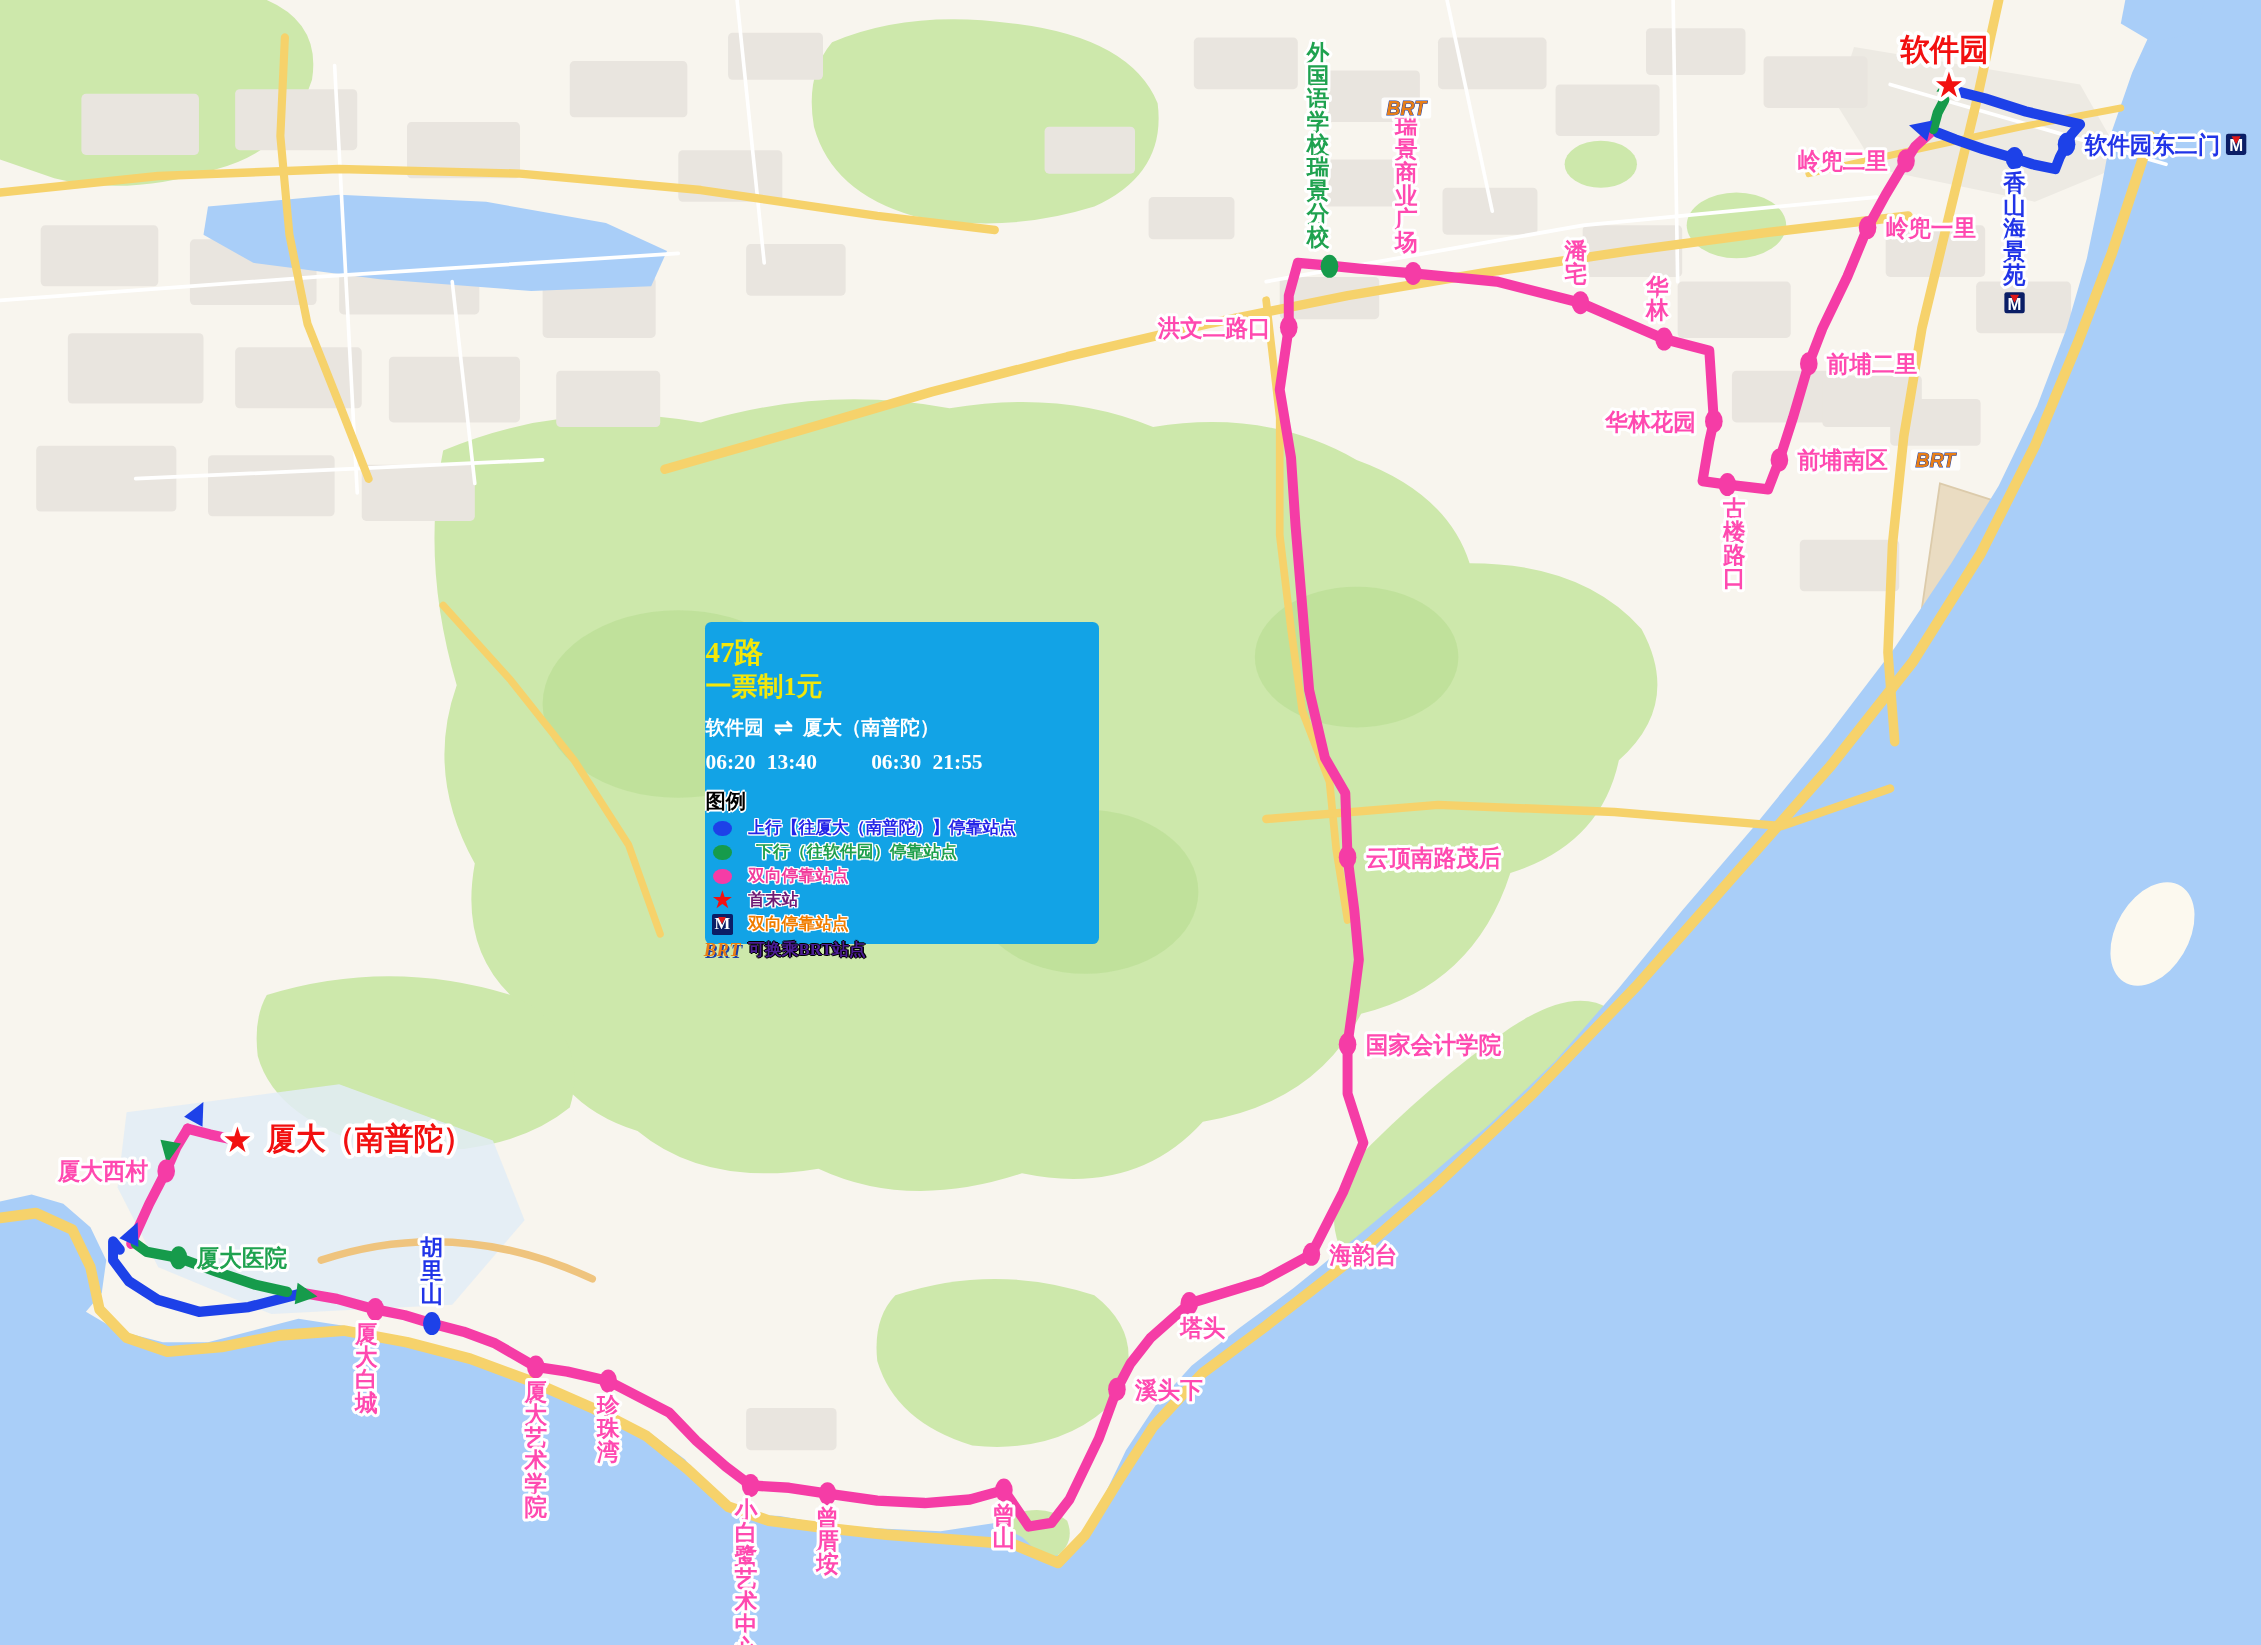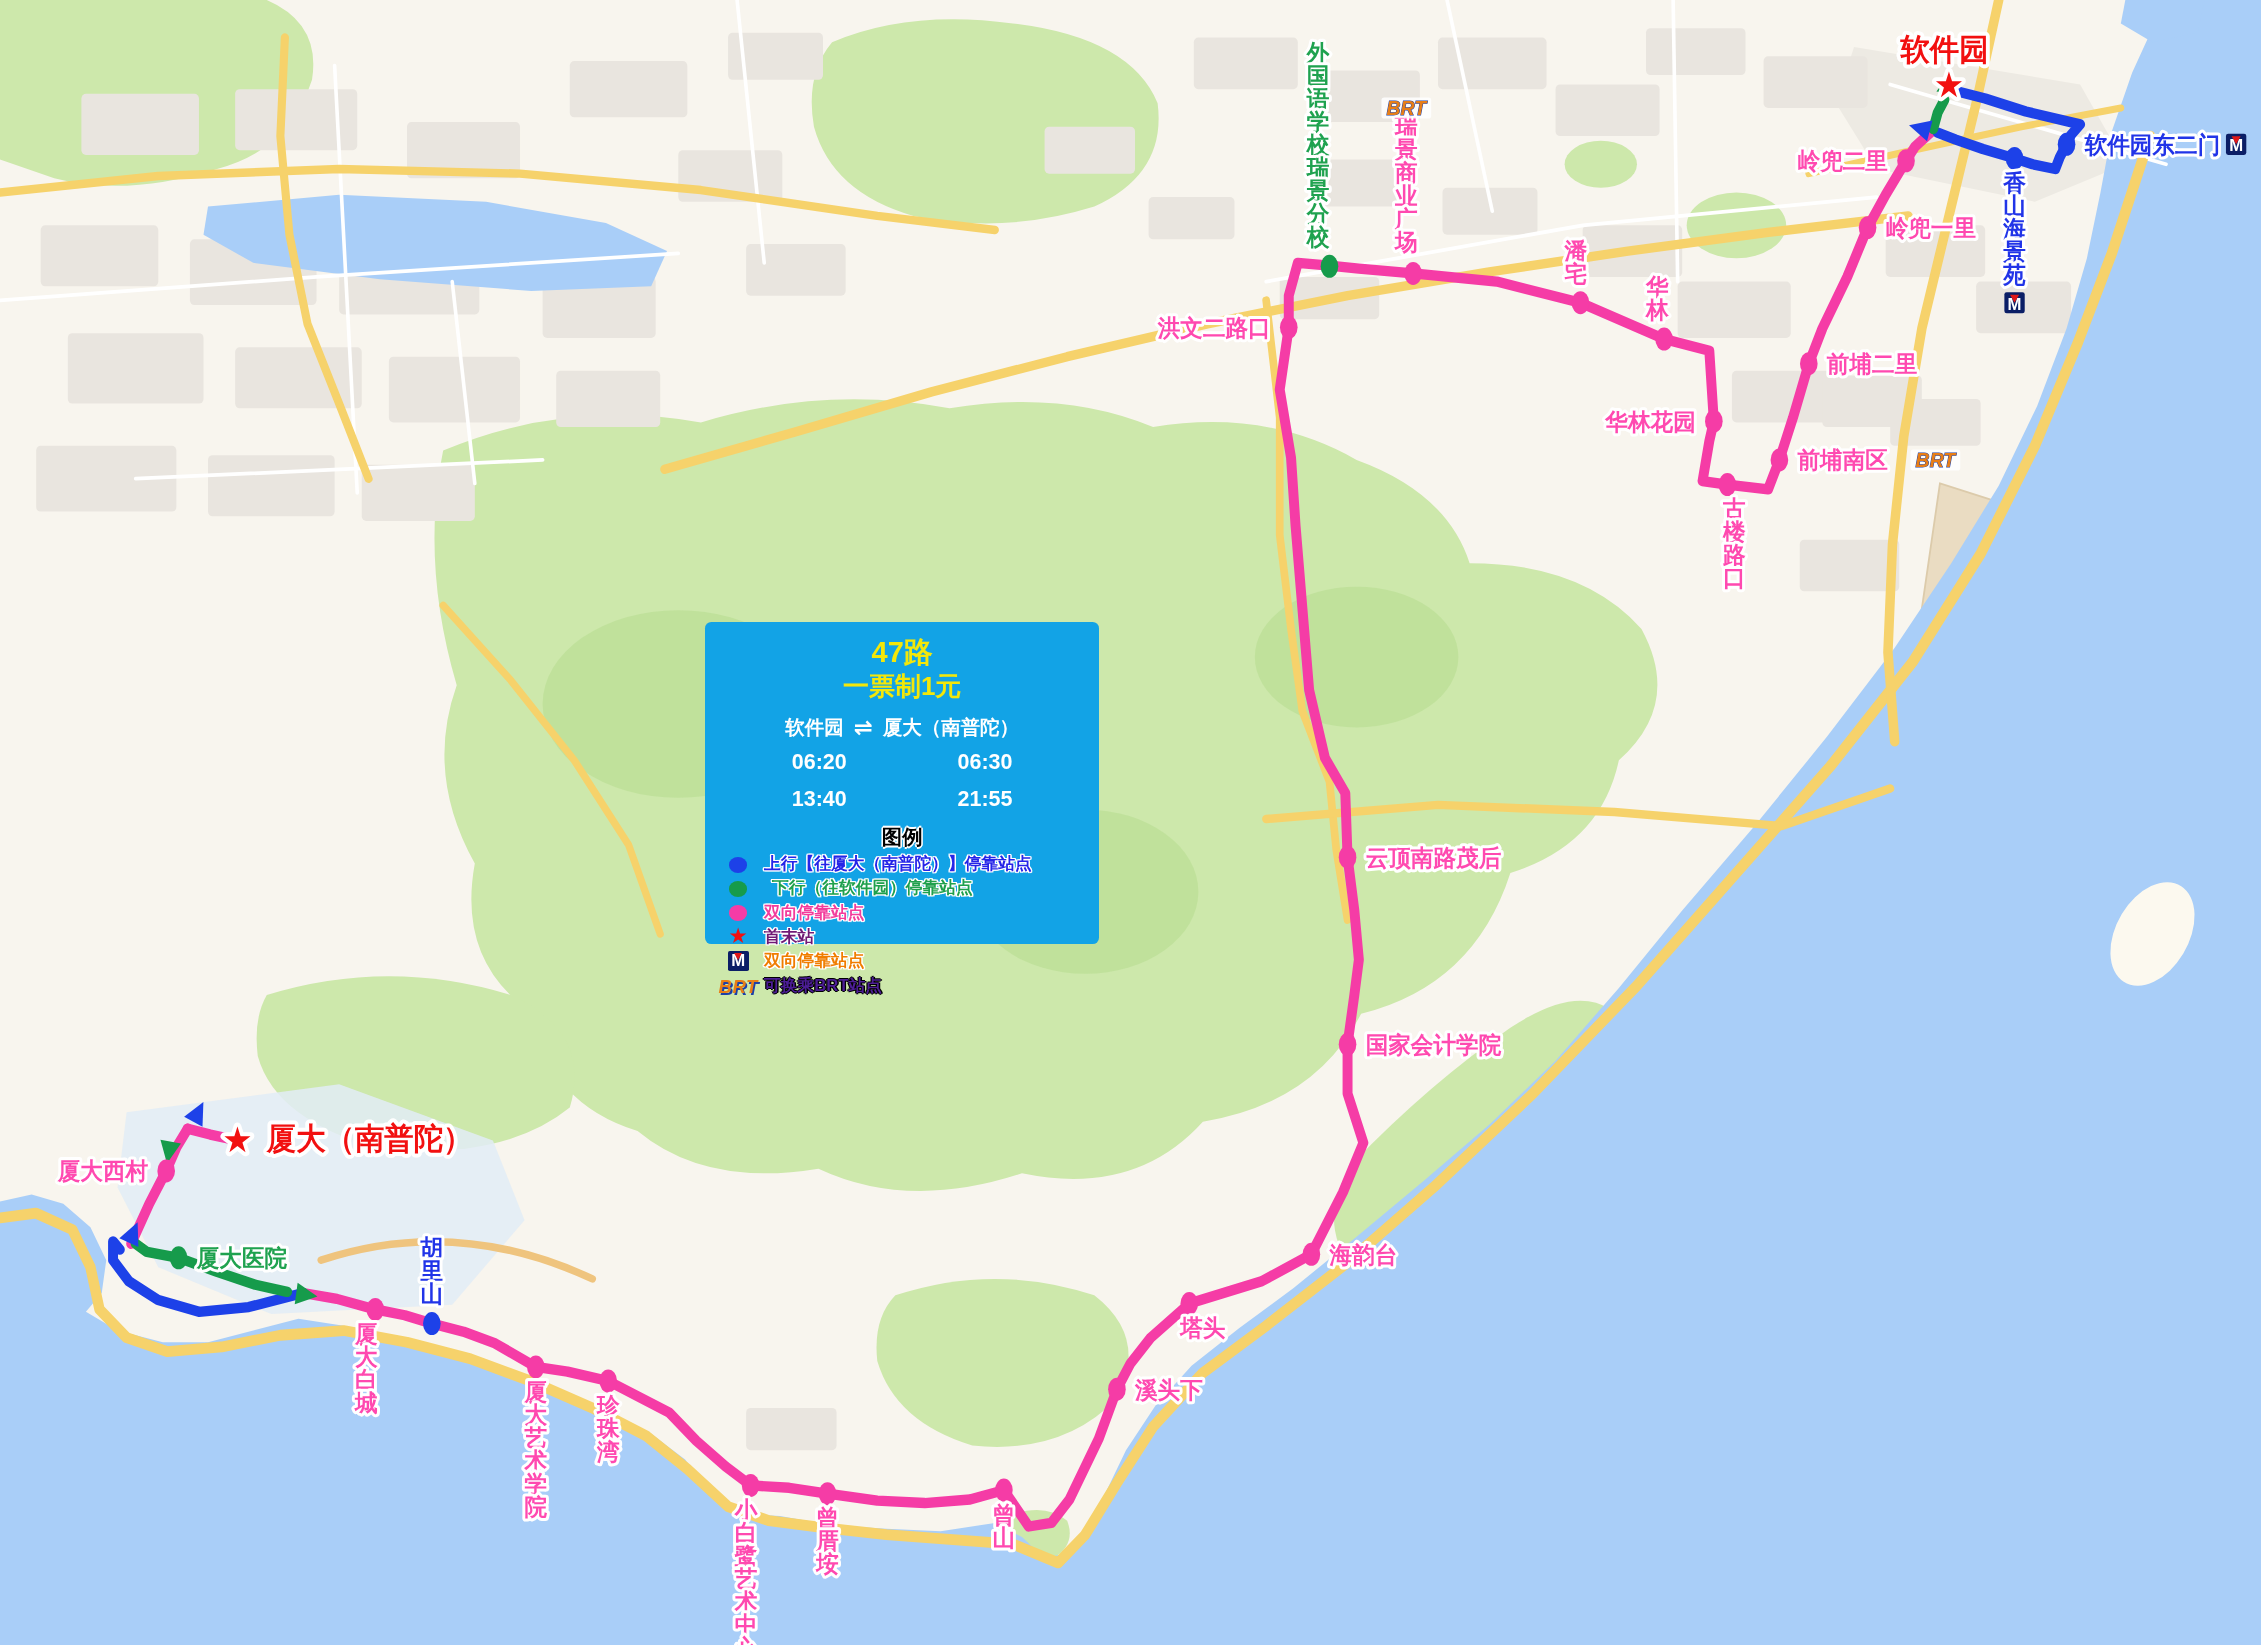--- a/index.html
+++ b/index.html
@@ -5,27 +5,27 @@
   html,body{margin:0;padding:0;width:100%;height:100%;overflow:hidden;
     font-family:"Liberation Sans","DejaVu Sans",sans-serif;}
   .canvas{position:fixed;inset:0;background:#F8F5EE;}
   svg{display:block;width:100%;height:100%;}
   .lbl{paint-order:stroke;stroke:#ffffff;stroke-width:2.6px;stroke-linejoin:round;font-weight:bold;}
   .lbl-big{paint-order:stroke;stroke:#ffffff;stroke-width:3.4px;stroke-linejoin:round;font-weight:bold;}
 
   
   .panel{position:absolute;left:31.2%;top:37.8%;width:17.4%;height:19.6%;
     background:#12A3E6;border-radius:.28vw;z-index:5;color:#fff;
-    display:flex;flex-direction:column;align-items:center;padding-top:.55vw;box-sizing:border-box;}
+    display:flex;flex-direction:column;align-items:flex-start;padding-top:.55vw;box-sizing:border-box;font-family:Liberation Serif, serif;}
   .p-title{font-size:1.28vw;line-height:1.25;font-weight:bold;color:#F3E70A;}
   .p-fare{font-size:1.15vw;line-height:1.3;font-weight:bold;color:#F3E70A;}
   .p-ends{margin-top:.45vw;font-size:.86vw;font-weight:bold;display:flex;gap:.45vw;align-items:center;}
   .p-arrow{font-size:1vw;}
   .p-times{width:78%;display:flex;justify-content:space-between;margin-top:.40vw;font-size:.95vw;font-weight:bold;}
-  .p-times > div{width:46%;display:flex;flex-direction:column;align-items:center;gap:.5vw;}
+  .p-times > div{width:46%;display:flex;flex-direction:row;align-items:center;gap:.5vw;}
   .p-legend-title{margin-top:.5vw;font-size:.9vw;font-weight:bold;color:#000;
     text-shadow:.07vw 0 0 #fff,-.07vw 0 0 #fff,0 .07vw 0 #fff,0 -.07vw 0 #fff,.05vw .05vw 0 #fff,-.05vw -.05vw 0 #fff;}
   .lg-rows{width:92%;margin-top:.15vw;display:flex;flex-direction:column;gap:.14vw;}
   .lg-row{display:flex;align-items:center;gap:.4vw;font-size:.74vw;font-weight:bold;line-height:1.25;}
   .lg-ico{width:1.5vw;display:flex;justify-content:center;flex:none;}
   .outline-w{text-shadow:.06vw 0 0 #fff,-.06vw 0 0 #fff,0 .06vw 0 #fff,0 -.06vw 0 #fff,.05vw .05vw 0 #fff,-.05vw -.05vw 0 #fff,.05vw -.05vw 0 #fff,-.05vw .05vw 0 #fff;}
   .outline-k{text-shadow:.06vw 0 0 #000,-.06vw 0 0 #000,0 .06vw 0 #000,0 -.06vw 0 #000;}
   .lg-dot{width:.82vw;height:.68vw;border-radius:50%;}
   .lg-star{color:#F21010;font-size:.95vw;line-height:.9;}
   .lg-metro{width:.92vw;height:.92vw;background:#0B1E66;color:#fff;display:flex;align-items:center;

